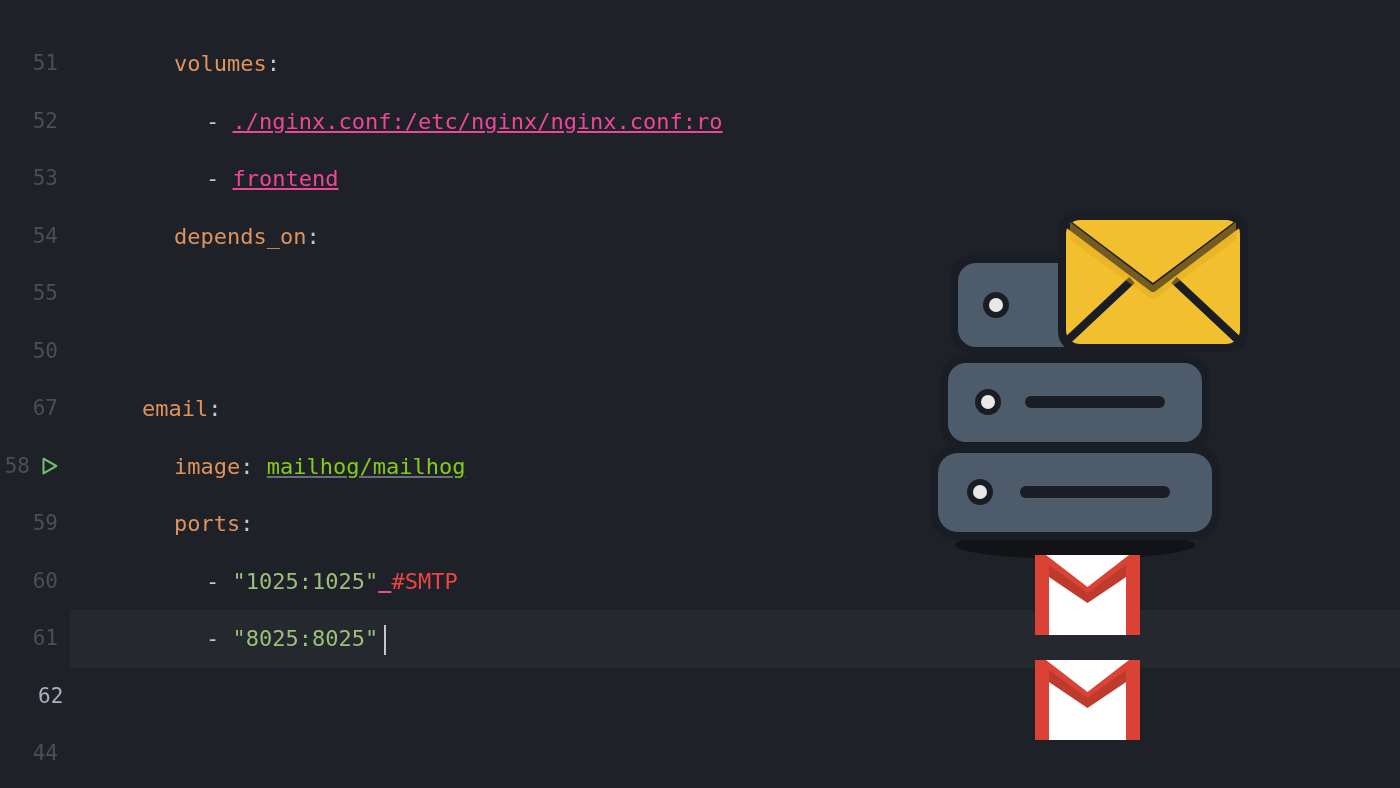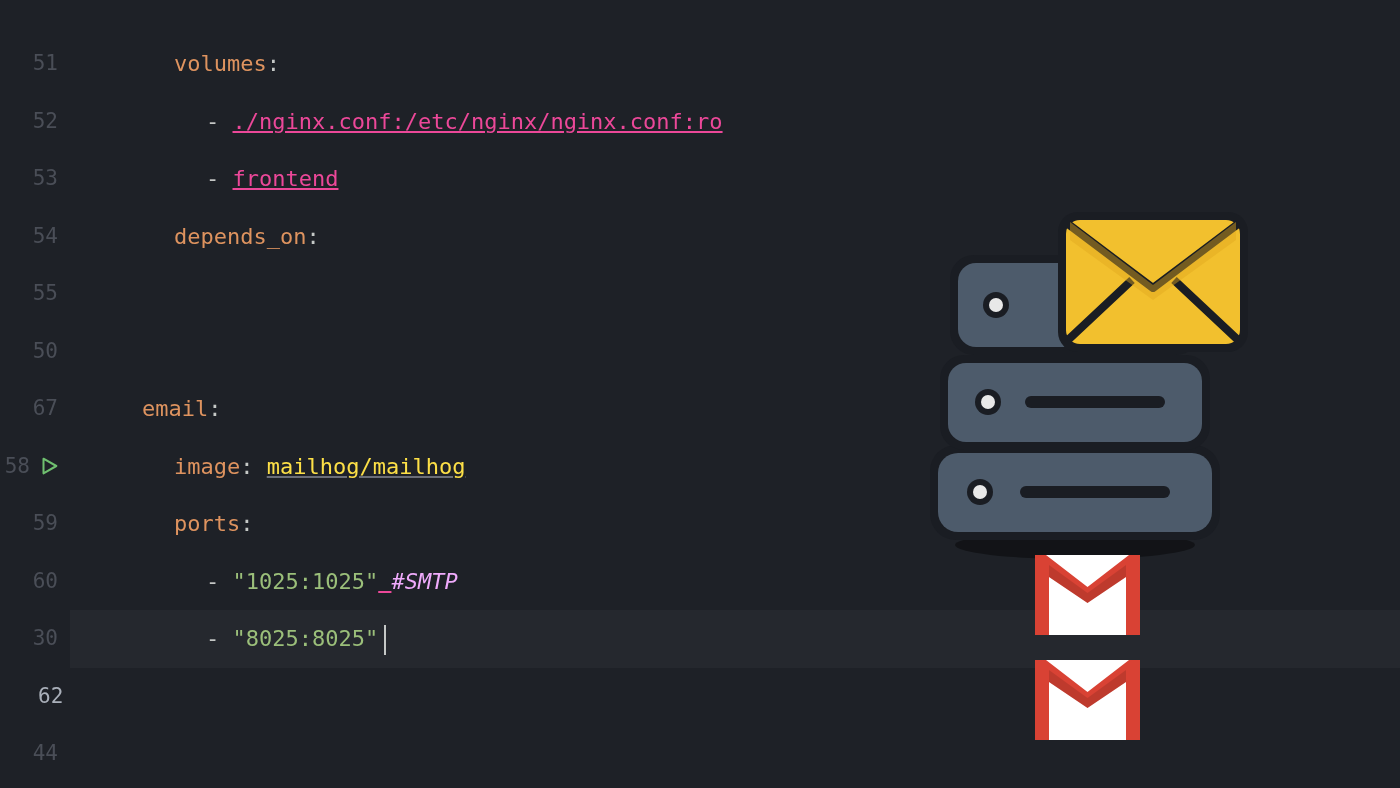--- a/index.html
+++ b/index.html
@@ -50,23 +50,23 @@
       white-space: pre;
       position: relative;
       padding-left: 8px;
     }
     .line.highlight {
       background: rgba(255,255,255,0.035);
     }
     .key { color: #de935f; }
     .dash { color: #c5c8c6; }
     .value { color: #ec4899; text-decoration: underline; }
-    .value-underline { color: #fde047; text-decoration: underline; text-decoration-color: #6a6e78; }
+    .value-underline { color: #84cc16; text-decoration: underline; text-decoration-color: #6a6e78; }
     .string { color: #9bbf7a; }
-    .comment { color: #f0abfc; font-style: italic; }
+    .comment { color: #ef4444; }
     .colon { color: #c5c8c6; }
     .cursor {
       display: inline-block;
       width: 2px;
       height: 30px;
       background: #c5c8c6;
       vertical-align: middle;
       margin-left: 6px;
       animation: blink 1s step-end infinite;
     }
@@ -98,21 +98,21 @@
       <div class="line-num">53</div>
       <div class="line-num">54</div>
       <div class="line-num">55</div>
       <div class="line-num">50</div>
       <div class="line-num">67</div>
       <div class="line-num" style="padding-right: 40px;">58<svg width="22" height="22" viewBox="0 0 24 24" class="gutter-icon">
           <path d="M6 4 L20 12 L6 20 Z" fill="none" stroke="#6fbf6f" stroke-width="2.2" stroke-linejoin="round"></path>
         </svg></div>
       <div class="line-num">59</div>
       <div class="line-num">60</div>
-      <div class="line-num">30</div>
+      <div class="line-num">61</div>
       <div class="line-num active">62</div>
       <div class="line-num">44</div>
     </div>
   <div class="code">
       <div class="line" style="padding-left: 104px;"><span class="key">volumes</span><span class="colon">:</span></div>
       <div class="line" style="padding-left: 136px;"><span class="dash">- </span><span class="value">./nginx.conf:/etc/nginx/nginx.conf:ro</span></div>
       <div class="line" style="padding-left: 136px;"><span class="dash">- </span><span class="value">frontend</span></div>
       <div class="line" style="padding-left: 104px;"><span class="key">depends_on</span><span class="colon">:</span></div>
       <div class="line" style="padding-left: 8px;"></div>
       <div class="line" style="padding-left: 8px;"></div>

